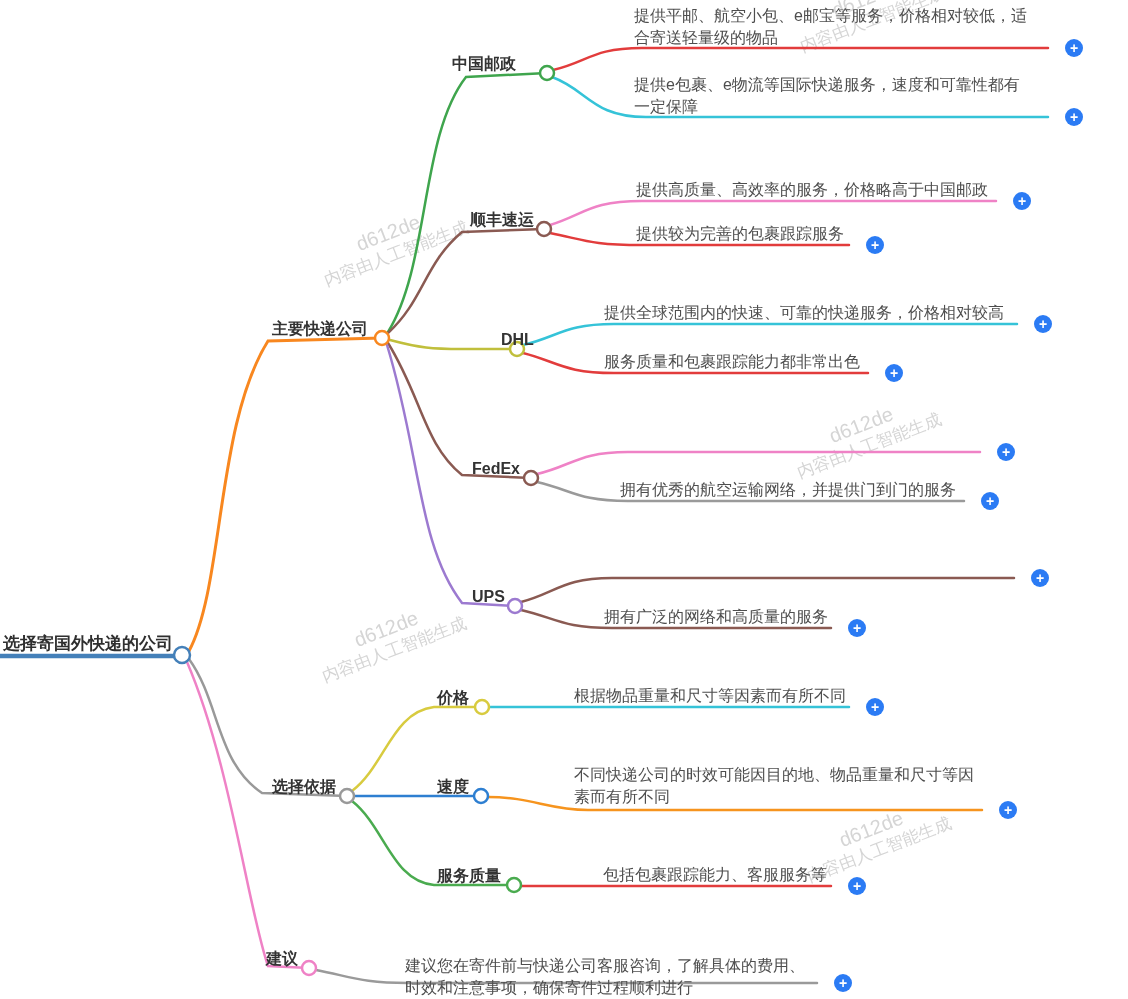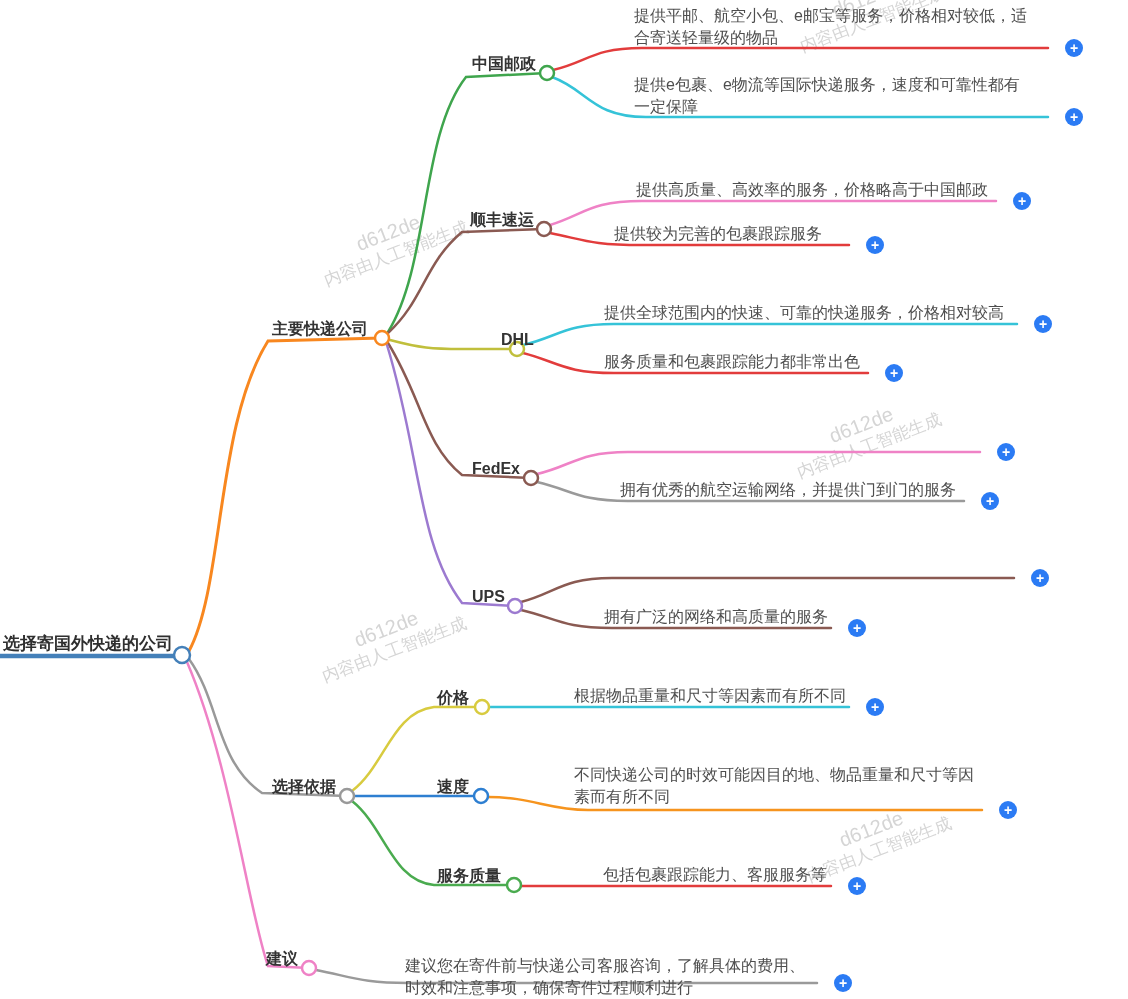--- a/index.html
+++ b/index.html
@@ -94,35 +94,35 @@
       <circle cx="482" cy="707" r="7" stroke="#d8cb3f"></circle>
       <circle cx="481" cy="796" r="7" stroke="#2e7fd1"></circle>
       <circle cx="514" cy="885" r="7" stroke="#4aab4f"></circle>
     </g>
   </svg>
 
   <div class="node-label root-label" style="left:3px;top:634px;">选择寄国外快递的公司</div>
   <div class="node-label" style="left:272px;top:319px;">主要快递公司</div>
   <div class="node-label" style="left:272px;top:777px;">选择依据</div>
   <div class="node-label" style="left:266px;top:949px;">建议</div>
-  <div class="node-label" style="left:472px;top:54px;text-align:center;">中国邮政</div>
+  <div class="node-label" style="left:452px;top:54px;text-align:center;">中国邮政</div>
   <div class="node-label" style="left:470px;top:210px;">顺丰速运</div>
   <div class="node-label" style="left:472px;top:330px;margin-left:29px;">DHL</div>
   <div class="node-label" style="left:472px;top:459px;">FedEx</div>
   <div class="node-label" style="left:472px;top:587px;">UPS</div>
   <div class="node-label" style="left:437px;top:688px;">价格</div>
   <div class="node-label" style="left:437px;top:777px;">速度</div>
   <div class="node-label" style="left:437px;top:866px;">服务质量</div>
 
   <div class="leaf" style="left:634px;top:5px;">提供平邮、航空小包、e邮宝等服务，价格相对较低，适
 合寄送轻量级的物品</div>
   <div class="leaf" style="left:634px;top:74px;">提供e包裹、e物流等国际快递服务，速度和可靠性都有
 一定保障</div>
   <div class="leaf" style="left:636px;top:179px;">提供高质量、高效率的服务，价格略高于中国邮政</div>
-  <div class="leaf" style="left:614px;top:223px;">提供较为完善的包裹跟踪服务</div>
+  <div class="leaf" style="left:636px;top:223px;">提供较为完善的包裹跟踪服务</div>
   <div class="leaf" style="left:604px;top:302px;">提供全球范围内的快速、可靠的快递服务，价格相对较高</div>
   <div class="leaf" style="left:604px;top:351px;">服务质量和包裹跟踪能力都非常出色</div>
   <div class="leaf" style="left:620px;top:479px;">拥有优秀的航空运输网络，并提供门到门的服务</div>
   <div class="leaf" style="left:604px;top:606px;">拥有广泛的网络和高质量的服务</div>
   <div class="leaf" style="left:574px;top:685px;">根据物品重量和尺寸等因素而有所不同</div>
   <div class="leaf" style="left:574px;top:764px;">不同快递公司的时效可能因目的地、物品重量和尺寸等因
 素而有所不同</div>
   <div class="leaf" style="left:603px;top:864px;">包括包裹跟踪能力、客服服务等</div>
   <div class="leaf" style="left:405px;top:939px;margin-top:16px;">建议您在寄件前与快递公司客服咨询，了解具体的费用、
 时效和注意事项，确保寄件过程顺利进行</div>

